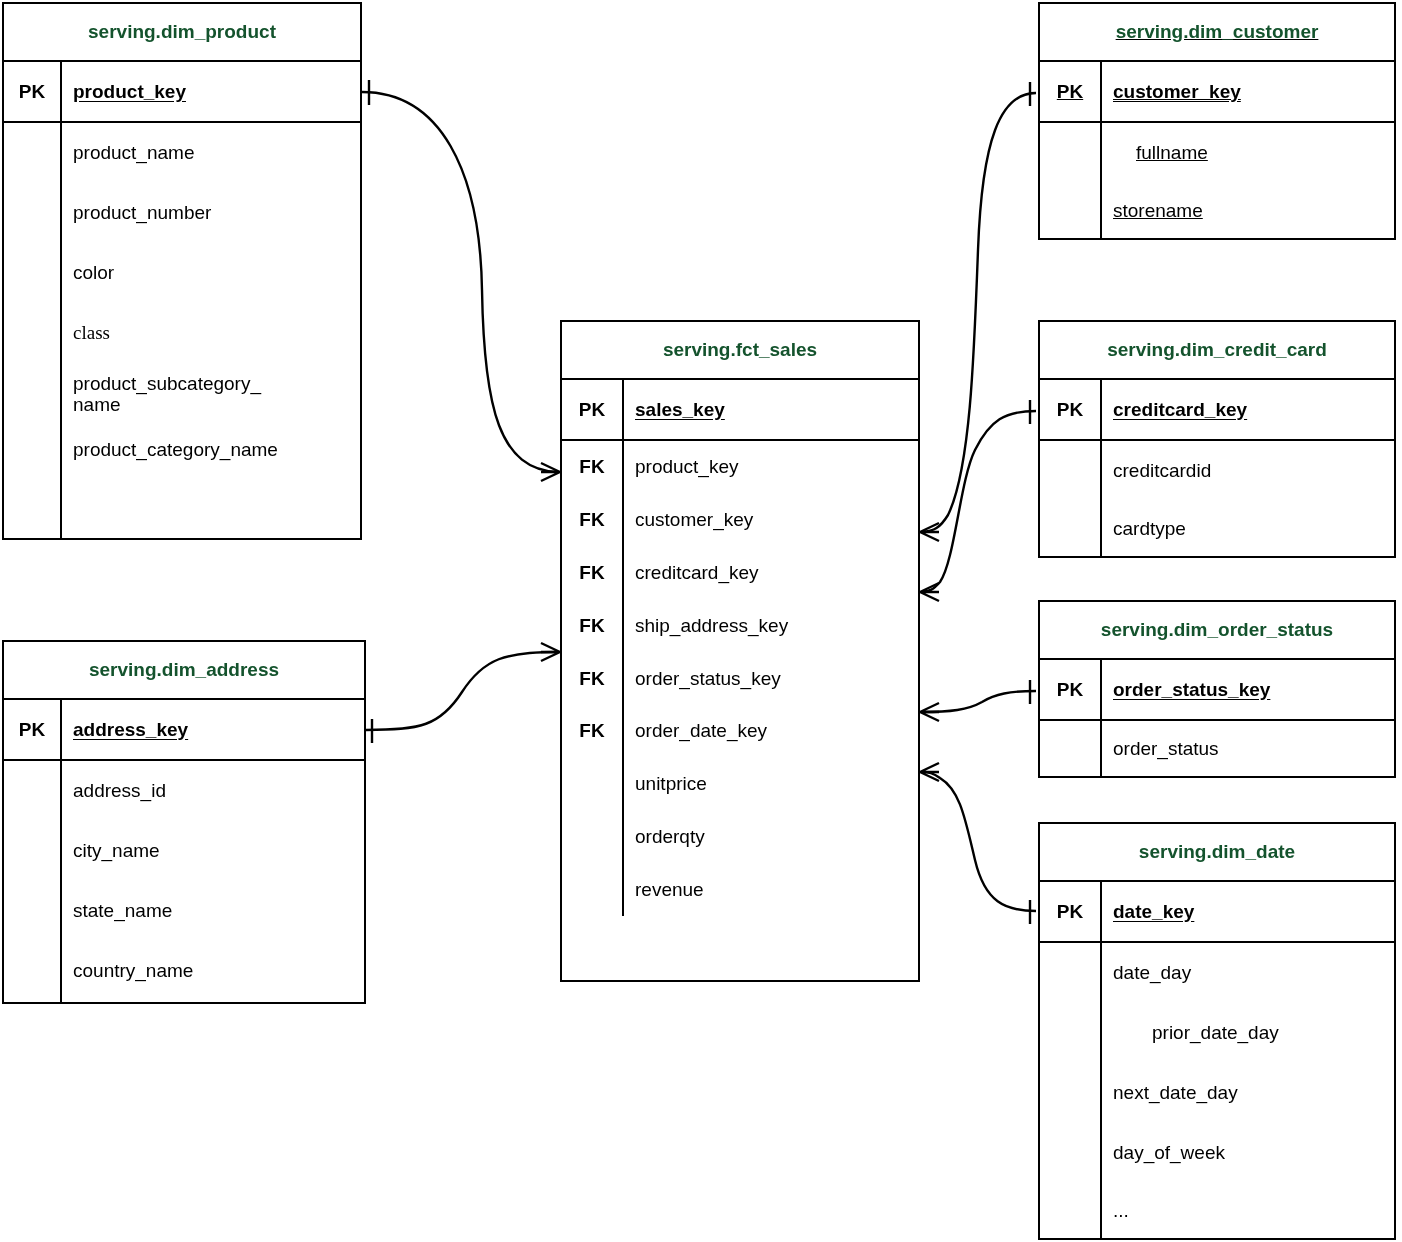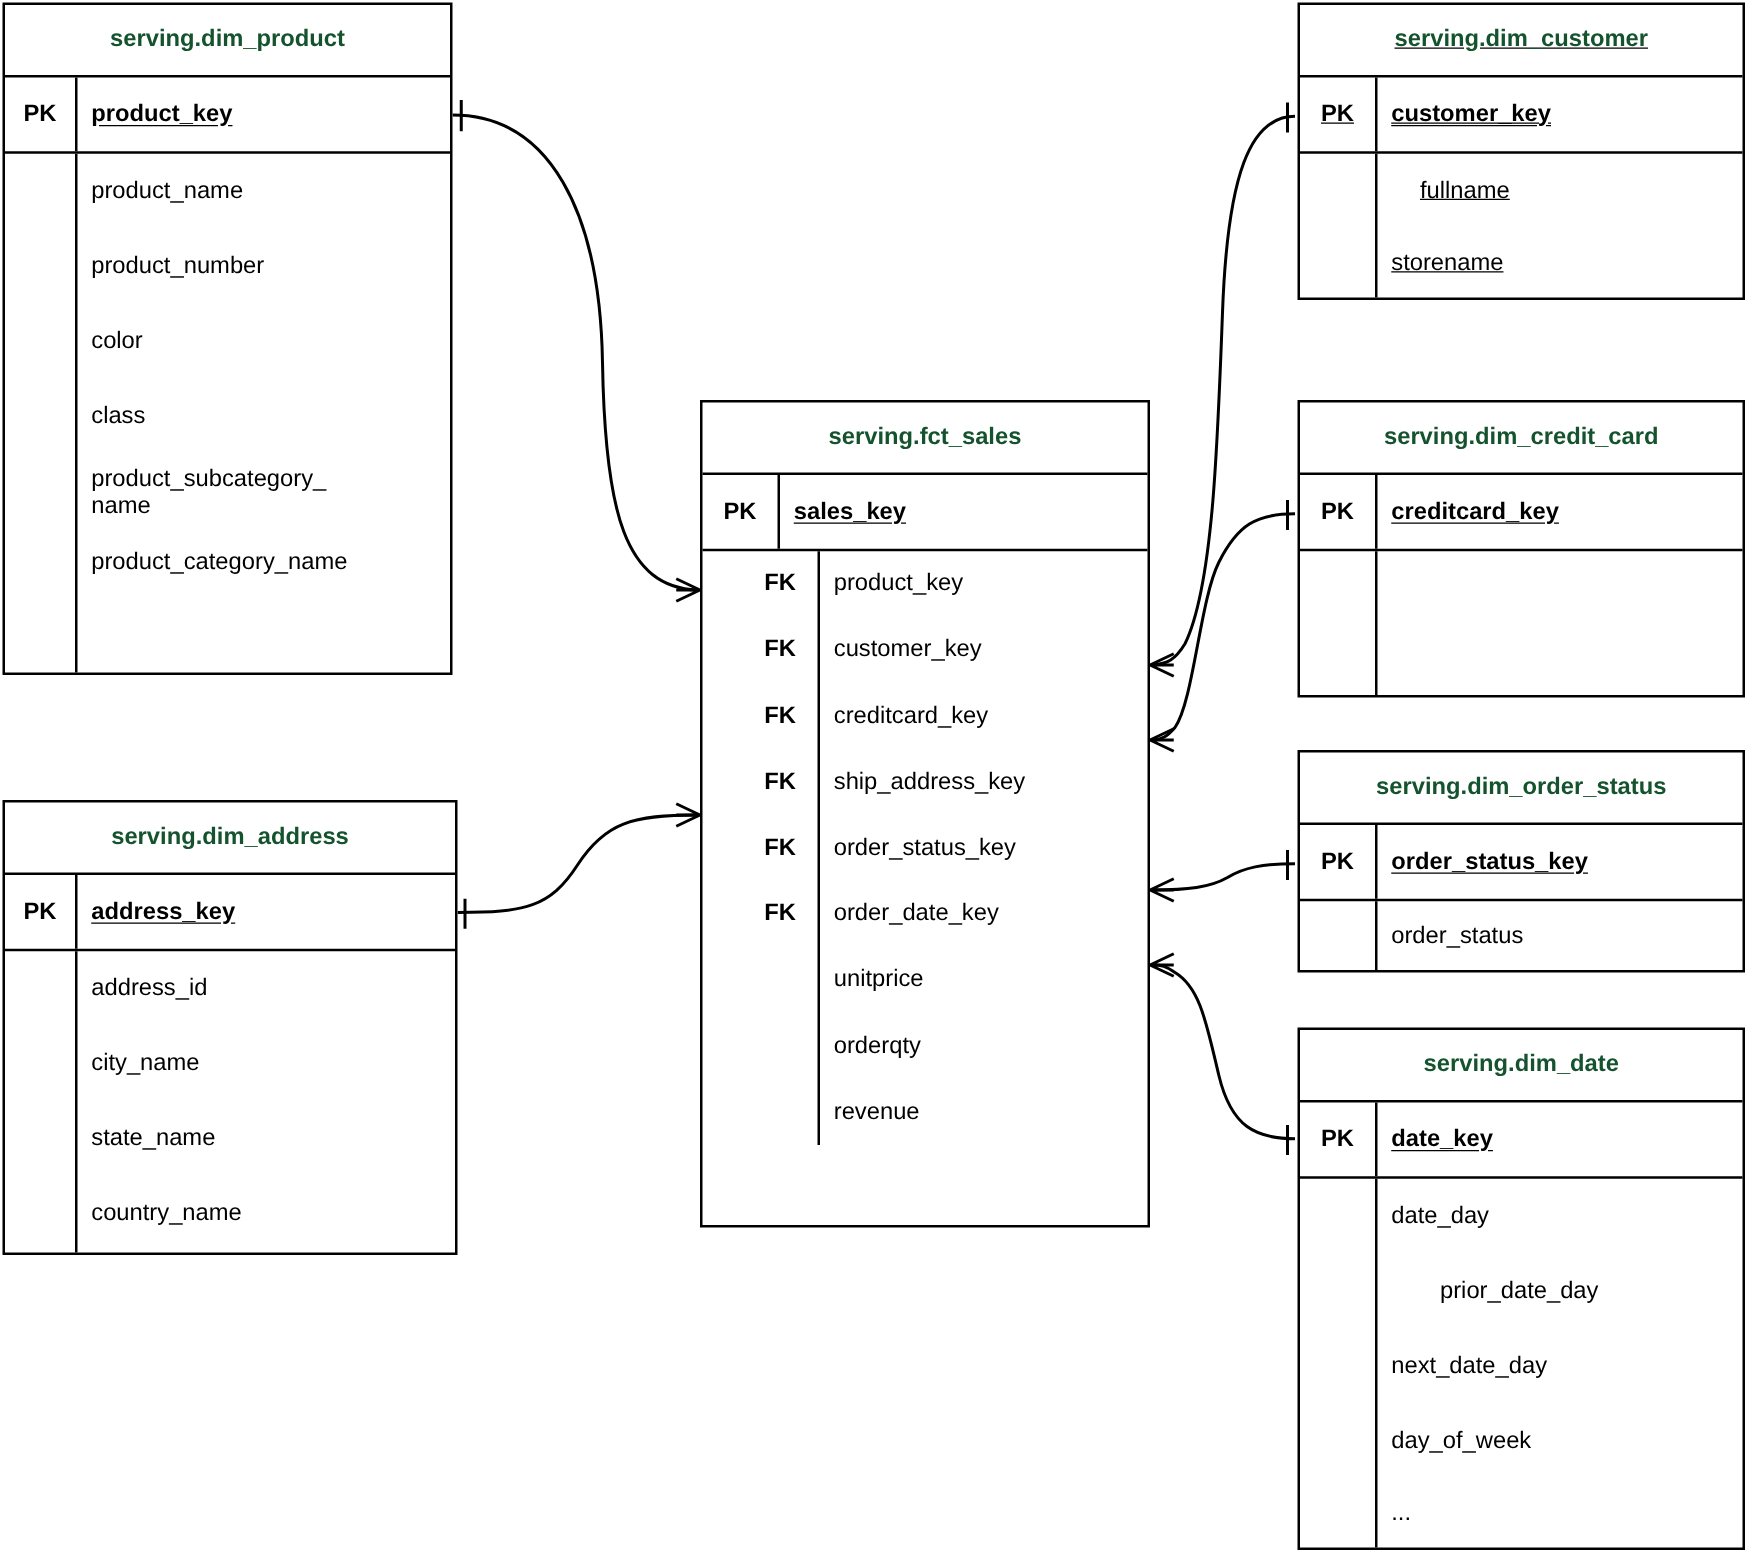--- a/index.html
+++ b/index.html
@@ -140,21 +140,21 @@
       <div class="namecol">
         <div class="row pkname" style="height:100%;">product_key</div>
       </div>
     </div>
     <div class="attr-section" style="height:415px;">
       <div class="keycol" style="width:58px;"></div>
       <div class="namecol">
         <div class="row" style="height:60px;">product_name</div>
         <div class="row" style="height:60px;">product_number</div>
         <div class="row" style="height:60px;">color</div>
-        <div class="row" style="height:60px;">class</div>
+        <div class="row" style="height:60px;font-family:Liberation Serif, serif;">class</div>
         <div class="row wrap2" style="height:62px; padding-left:11px;">
           <span>product_subcategory_</span>
           <span>name</span>
         </div>
         <div class="row" style="height:50px;">product_category_name</div>
       </div>
     </div>
   </div>
 
   <div class="entity" style="left:2px; top:640px; width:364px; height:364px;">
@@ -181,21 +181,21 @@
   <div class="entity" style="left:560px; top:320px; width:360px; height:662px;">
     <div class="entity-title" style="height:58px;">serving.fct_sales</div>
     <div class="pk-section" style="height:61px;">
       <div class="keycol" style="width:62px;">
         <div class="row" style="height:100%;">PK</div>
       </div>
       <div class="namecol">
         <div class="row pkname" style="height:100%;">sales_key</div>
       </div>
     </div>
-    <div class="attr-section" style="height:475px;padding-left:32px;">
+    <div class="attr-section" style="height:475px;">
       <div class="keycol" style="width:62px;">
         <div class="row" style="height:60px;">FK</div>
         <div class="row" style="height:60px;">FK</div>
         <div class="row" style="height:60px;">FK</div>
         <div class="row" style="height:60px;">FK</div>
         <div class="row" style="height:60px;">FK</div>
         <div class="row" style="height:60px;">FK</div>
         <div class="row" style="height:60px;"></div>
         <div class="row" style="height:60px;"></div>
         <div class="row" style="height:60px;"></div>
@@ -238,20 +238,24 @@
     <div class="pk-section" style="height:61px;">
       <div class="keycol" style="width:62px;">
         <div class="row" style="height:100%;">PK</div>
       </div>
       <div class="namecol">
         <div class="row pkname" style="height:100%;">creditcard_key</div>
       </div>
     </div>
     <div class="attr-section" style="height:115px;">
       <div class="keycol" style="width:62px;"></div>
+      <div class="namecol">
+        <div class="row" style="height:60px;">creditcardid</div>
+        <div class="row" style="height:55px;">cardtype</div>
+      </div>
     </div>
   </div>
 
   <div class="entity" style="left:1038px; top:600px; width:358px; height:178px;">
     <div class="entity-title" style="height:58px;">serving.dim_order_status</div>
     <div class="pk-section" style="height:61px;">
       <div class="keycol" style="width:62px;">
         <div class="row" style="height:100%;">PK</div>
       </div>
       <div class="namecol">

